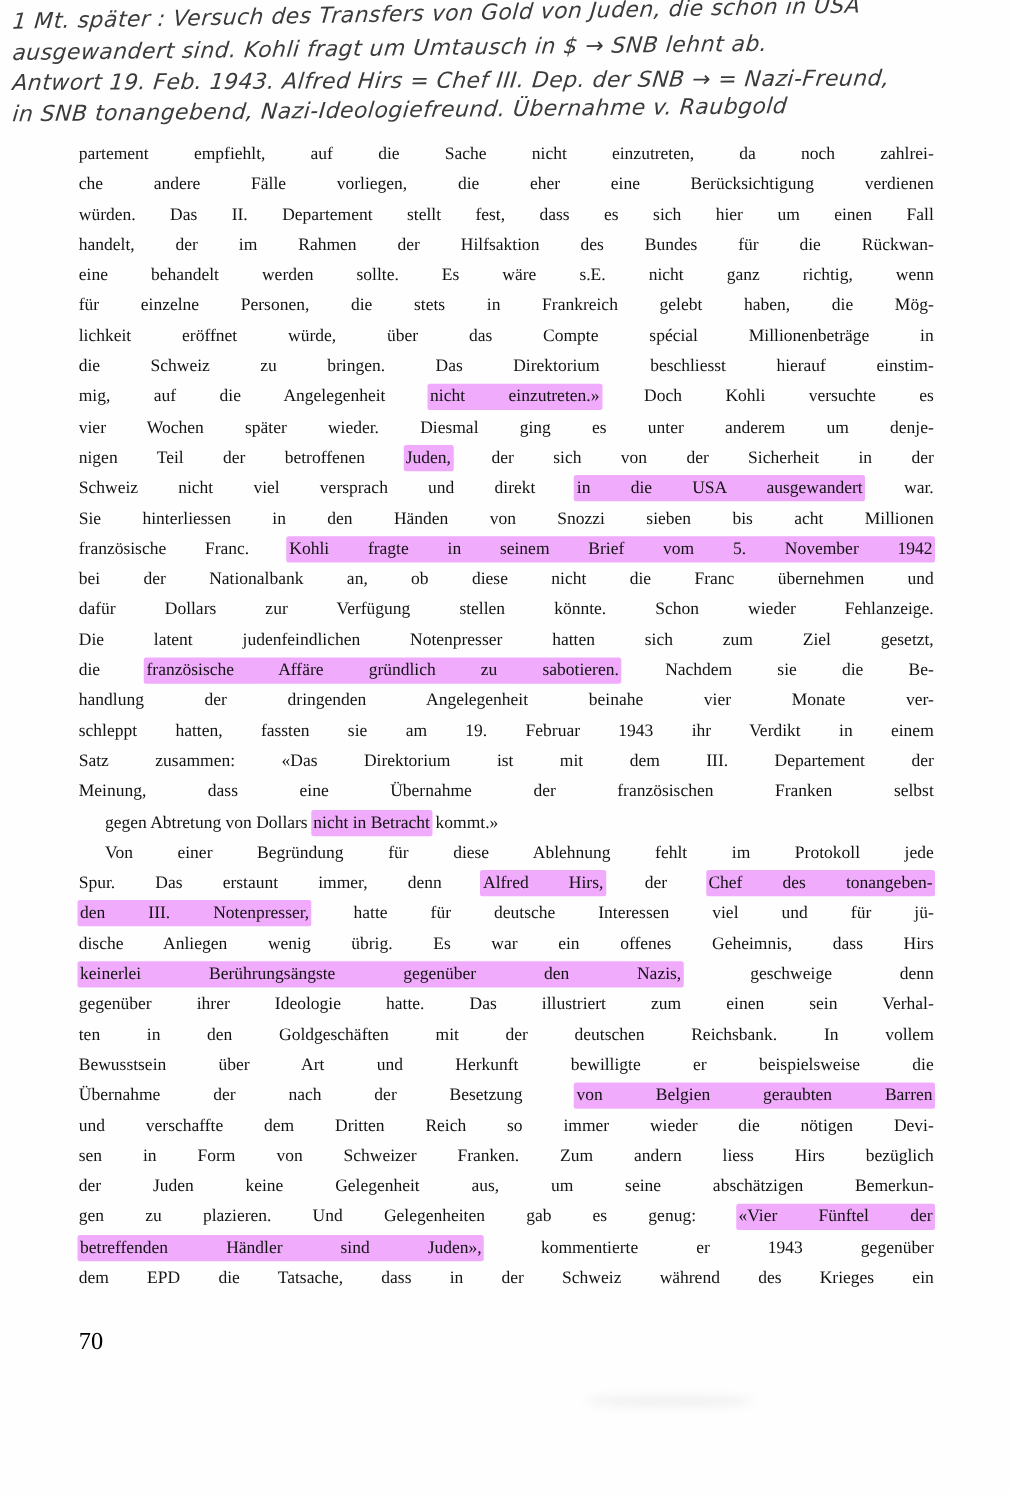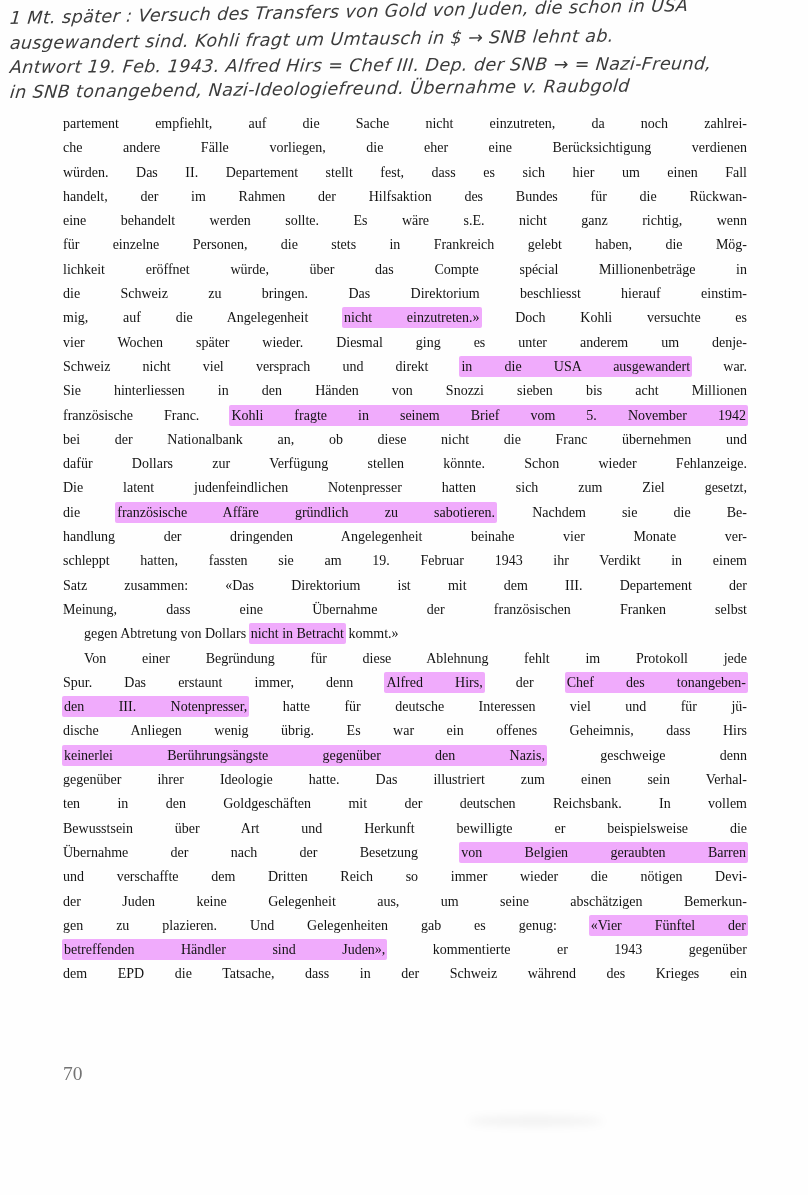--- a/index.html
+++ b/index.html
@@ -60,21 +60,21 @@
     padding: 3px 2px;
     margin: 0 -1px;
     border-radius: 2px;
   }
   
   .page-number {
     position: absolute;
     left: 63px;
     top: 1063px;
     font-size: 19.5px;
-    color: #737373;
+    color: #000000;
   }
   
   .smudge {
     position: absolute;
     left: 468px;
     top: 1116px;
     width: 135px;
     height: 10px;
     background: rgba(0,0,0,0.05);
     border-radius: 50%;
@@ -97,20 +97,21 @@
       <div class="line"><span>partement empfiehlt, auf die Sache nicht einzutreten, da noch zahlrei-</span></div>
       <div class="line"><span>che andere Fälle vorliegen, die eher eine Berücksichtigung verdienen</span></div>
       <div class="line"><span>würden. Das II. Departement stellt fest, dass es sich hier um einen Fall</span></div>
       <div class="line"><span>handelt, der im Rahmen der Hilfsaktion des Bundes für die Rückwan-</span></div>
       <div class="line"><span>eine behandelt werden sollte. Es wäre s.E. nicht ganz richtig, wenn</span></div>
       <div class="line"><span>für einzelne Personen, die stets in Frankreich gelebt haben, die Mög-</span></div>
       <div class="line"><span>lichkeit eröffnet würde, über das Compte spécial Millionenbeträge in</span></div>
       <div class="line"><span>die Schweiz zu bringen. Das Direktorium beschliesst hierauf einstim-</span></div>
       <div class="line"><span>mig, auf die Angelegenheit </span><span class="hl">nicht einzutreten.»</span><span> Doch Kohli versuchte es</span></div>
       <div class="line"><span>vier Wochen später wieder. Diesmal ging es unter anderem um denje-</span></div>
+      <div class="line"><span>nigen Teil der betroffenen </span><span class="hl">Juden,</span><span> der sich von der Sicherheit in der</span></div>
       <div class="line"><span>Schweiz nicht viel versprach und direkt </span><span class="hl">in die USA ausgewandert</span><span> war.</span></div>
       <div class="line"><span>Sie hinterliessen in den Händen von Snozzi sieben bis acht Millionen</span></div>
       <div class="line"><span>französische Franc. </span><span class="hl">Kohli fragte in seinem Brief vom 5. November 1942</span></div>
       <div class="line"><span>bei der Nationalbank an, ob diese nicht die Franc übernehmen und</span></div>
       <div class="line"><span>dafür Dollars zur Verfügung stellen könnte. Schon wieder Fehlanzeige.</span></div>
       <div class="line"><span>Die latent judenfeindlichen Notenpresser hatten sich zum Ziel gesetzt,</span></div>
       <div class="line"><span>die </span><span class="hl">französische Affäre gründlich zu sabotieren.</span><span> Nachdem sie die Be-</span></div>
       <div class="line"><span>handlung der dringenden Angelegenheit beinahe vier Monate ver-</span></div>
       <div class="line"><span>schleppt hatten, fassten sie am 19. Februar 1943 ihr Verdikt in einem</span></div>
       <div class="line"><span>Satz zusammen: «Das Direktorium ist mit dem III. Departement der</span></div>
@@ -119,20 +120,21 @@
       <div class="line indent"><span>Von einer Begründung für diese Ablehnung fehlt im Protokoll jede</span></div>
       <div class="line"><span>Spur. Das erstaunt immer, denn </span><span class="hl">Alfred Hirs,</span><span> der </span><span class="hl">Chef des tonangeben-</span></div>
       <div class="line"><span class="hl">den III. Notenpresser,</span><span> hatte für deutsche Interessen viel und für jü-</span></div>
       <div class="line"><span>dische Anliegen wenig übrig. Es war ein offenes Geheimnis, dass Hirs</span></div>
       <div class="line"><span class="hl">keinerlei Berührungsängste gegenüber den Nazis,</span><span> geschweige denn</span></div>
       <div class="line"><span>gegenüber ihrer Ideologie hatte. Das illustriert zum einen sein Verhal-</span></div>
       <div class="line"><span>ten in den Goldgeschäften mit der deutschen Reichsbank. In vollem</span></div>
       <div class="line"><span>Bewusstsein über Art und Herkunft bewilligte er beispielsweise die</span></div>
       <div class="line"><span>Übernahme der nach der Besetzung </span><span class="hl">von Belgien geraubten Barren</span></div>
       <div class="line"><span>und verschaffte dem Dritten Reich so immer wieder die nötigen Devi-</span></div>
+      <div class="line"><span>sen in Form von Schweizer Franken. Zum andern liess Hirs bezüglich</span></div>
       <div class="line"><span>der Juden keine Gelegenheit aus, um seine abschätzigen Bemerkun-</span></div>
       <div class="line"><span>gen zu plazieren. Und Gelegenheiten gab es genug: </span><span class="hl">«Vier Fünftel der</span></div>
       <div class="line"><span class="hl">betreffenden Händler sind Juden»,</span><span> kommentierte er 1943 gegenüber</span></div>
       <div class="line"><span>dem EPD die Tatsache, dass in der Schweiz während des Krieges ein</span></div>
     </div>
 
   <div class="page-number">70</div>
 
   <div class="smudge"></div>
 

